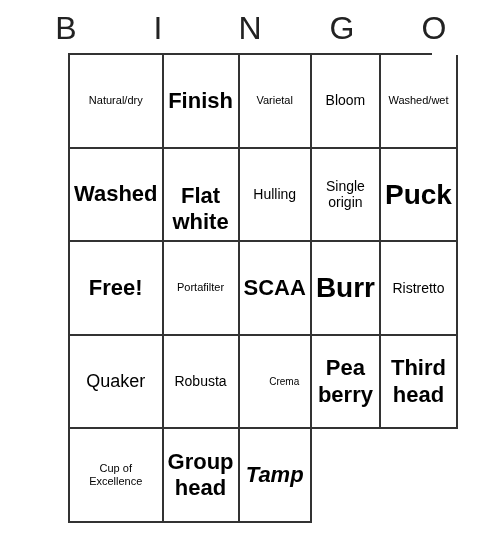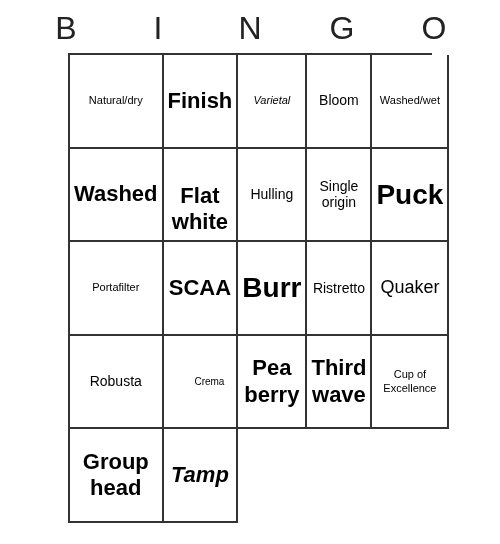--- a/index.html
+++ b/index.html
@@ -72,21 +72,21 @@
   </div>
 
 <div class="bingo-grid">
 <div class="bingo-cell">
       <span style="font-size: 11px;">Natural/dry</span>
     </div>
     <div class="bingo-cell">
       <span style="font-size: 22px; font-weight: bold;">Finish</span>
     </div>
     <div class="bingo-cell">
-      <span style="font-size: 11px; font-style: italic;">Varietal</span>
+      <span style="font-size: 11px;">Varietal</span>
     </div>
     <div class="bingo-cell">
       <span style="font-size: 14px;">Bloom</span>
     </div>
     <div class="bingo-cell">
       <span style="font-size: 11px;">Washed/wet</span>
     </div>
     <div class="bingo-cell">
       <span style="font-size: 22px; font-weight: bold;">Washed</span>
     </div>
@@ -94,20 +94,23 @@
       <span style="font-size: 22px; font-weight: bold; margin-top: 30px;">Flat white</span>
     </div>
     <div class="bingo-cell">
       <span style="font-size: 14px;">Hulling</span>
     </div>
     <div class="bingo-cell">
       <span style="font-size: 14px;">Single origin</span>
     </div>
     <div class="bingo-cell">
       <span style="font-size: 28px; font-weight: bold;">Puck</span>
+    </div>
+    <div class="bingo-cell">
+      <span style="font-size: 22px; font-weight: bold;">Free!</span>
     </div>
     <div class="bingo-cell">
       <span style="font-size: 11px;">Portafilter</span>
     </div>
     <div class="bingo-cell">
       <span style="font-size: 22px; font-weight: bold;">SCAA</span>
     </div>
     <div class="bingo-cell">
       <span style="font-size: 28px; font-weight: bold;">Burr</span>
     </div>
@@ -120,21 +123,21 @@
     <div class="bingo-cell">
       <span style="font-size: 14px;">Robusta</span>
     </div>
     <div class="bingo-cell">
       <span style="font-size: 10px; margin-left: 19px;">Crema</span>
     </div>
     <div class="bingo-cell">
       <span style="font-size: 22px; font-weight: bold;">Pea berry</span>
     </div>
     <div class="bingo-cell">
-      <span style="font-size: 22px; font-weight: bold;">Third wave</span>
+      <span style="font-size: 22px; font-weight: bold;">Third head</span>
     </div>
     <div class="bingo-cell">
       <span style="font-size: 11px;">Cup of Excellence</span>
     </div>
     <div class="bingo-cell">
       <span style="font-size: 22px; font-weight: bold;">Group head</span>
     </div>
     <div class="bingo-cell">
       <span style="font-size: 22px; font-weight: bold; font-style: italic;">Tamp</span>
     </div>

